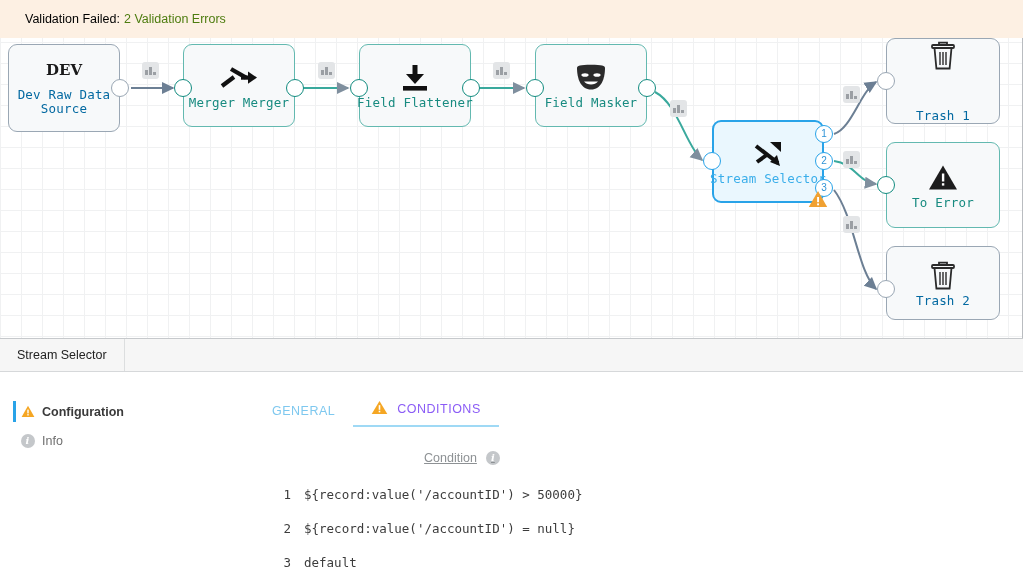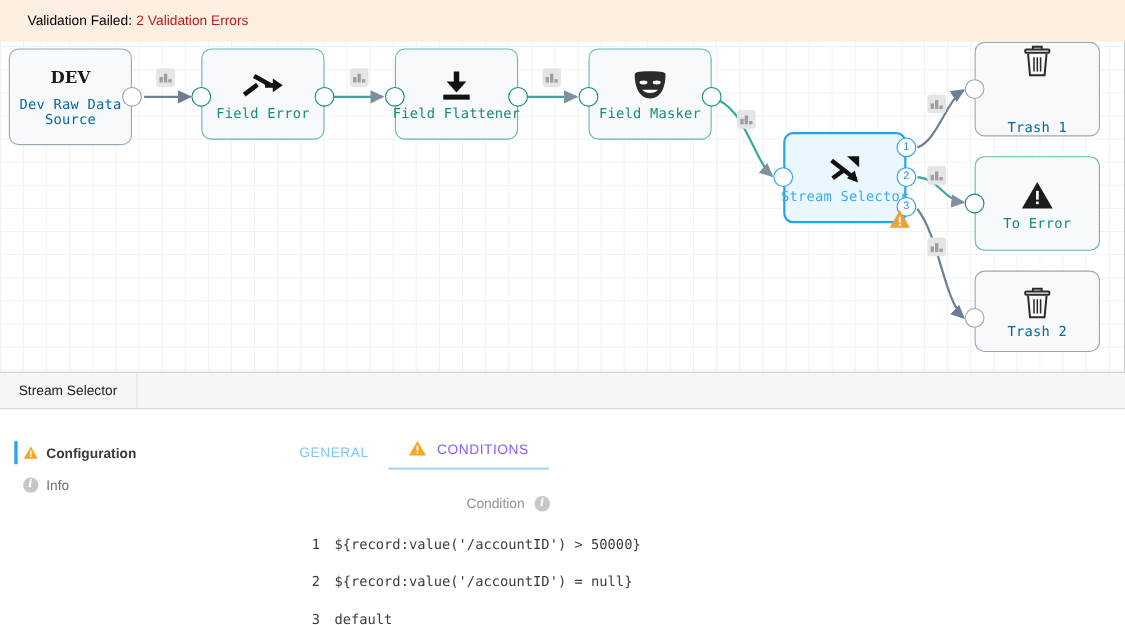--- a/index.html
+++ b/index.html
@@ -13,21 +13,21 @@
 
   
   .banner {
     position: absolute; left: 0; top: 0; width: 1023px; height: 38px;
     background: #fdf0e3;
     display: flex; align-items: center;
     padding-left: 25px;
     font-size: 12.5px;
     z-index: 6;
   }
-  .banner-link { color: #b91c1c; margin-left: 4px; cursor: pointer; }
+  .banner-link { color: #4d7c0f; margin-left: 4px; cursor: pointer; }
 
   
   .canvas {
     position: absolute; left: 0; top: 0; width: 1023px; height: 338px;
     background-color: #ffffff;
     background-image:
       linear-gradient(to right, #f0f1f2 1px, transparent 1px),
       linear-gradient(to bottom, #f0f1f2 1px, transparent 1px);
     background-size: 21px 21px;
     overflow: hidden;
@@ -159,21 +159,21 @@
     padding: 0 18px 7px 18px;
     font-size: 12.5px; letter-spacing: 0.5px;
     color: #7ec8ef; cursor: pointer;
     border-bottom: 2.5px solid transparent;
   }
   .subtab.active { color: #8b5cf6; border-bottom-color: #9fd9f5; }
 
   .cond-header {
     display: flex; align-items: center; justify-content: center;
     gap: 9px; margin-top: 24px; width: 420px; margin-left: 12px;
-    font-size: 12.5px; color: #8d9194;
+    font-size: 12.5px; color: #8d9194; text-decoration: underline;
   }
   .cond-rows { margin-top: 12px; }
   .cond-row {
     display: flex; align-items: center; height: 34px;
     font-family: "DejaVu Sans Mono", monospace;
     font-size: 12.5px; color: #3c3c3c;
   }
   .cond-num { width: 64px; text-align: right; padding-right: 13px; color: #3c3c3c; }
   .cond-text { white-space: pre; }
 
@@ -238,21 +238,21 @@
 
     <div class="node teal" style="left:183px; top:44px; width:112px; height:83px;">
       <div class="node-icon">
         <svg width="40" height="26" viewBox="0 0 40 26">
           <path d="M3,21 L15,12" stroke="#111" stroke-width="4.2" fill="none" stroke-linecap="butt"></path>
           <path d="M12,4 L27,12.6" stroke="#111" stroke-width="4.2" fill="none" stroke-linecap="butt"></path>
           <path d="M22,12.6 L31,12.6" stroke="#111" stroke-width="4.2" fill="none"></path>
           <path d="M29,6.4 L38,12.6 L29,18.8 Z" fill="#111"></path>
         </svg>
       </div>
-      <div class="node-label">Field Error</div>
+      <div class="node-label">Merger Merger</div>
     </div>
     <div class="port teal" style="left:174px; top:79px;"></div>
     <div class="port teal" style="left:286px; top:79px;"></div>
     <div class="wire-badge" style="left:318px; top:62px;">
         <i></i>
         <i></i>
         <i></i>
       </div>
 
     <div class="node teal" style="left:359px; top:44px; width:112px; height:83px;">

